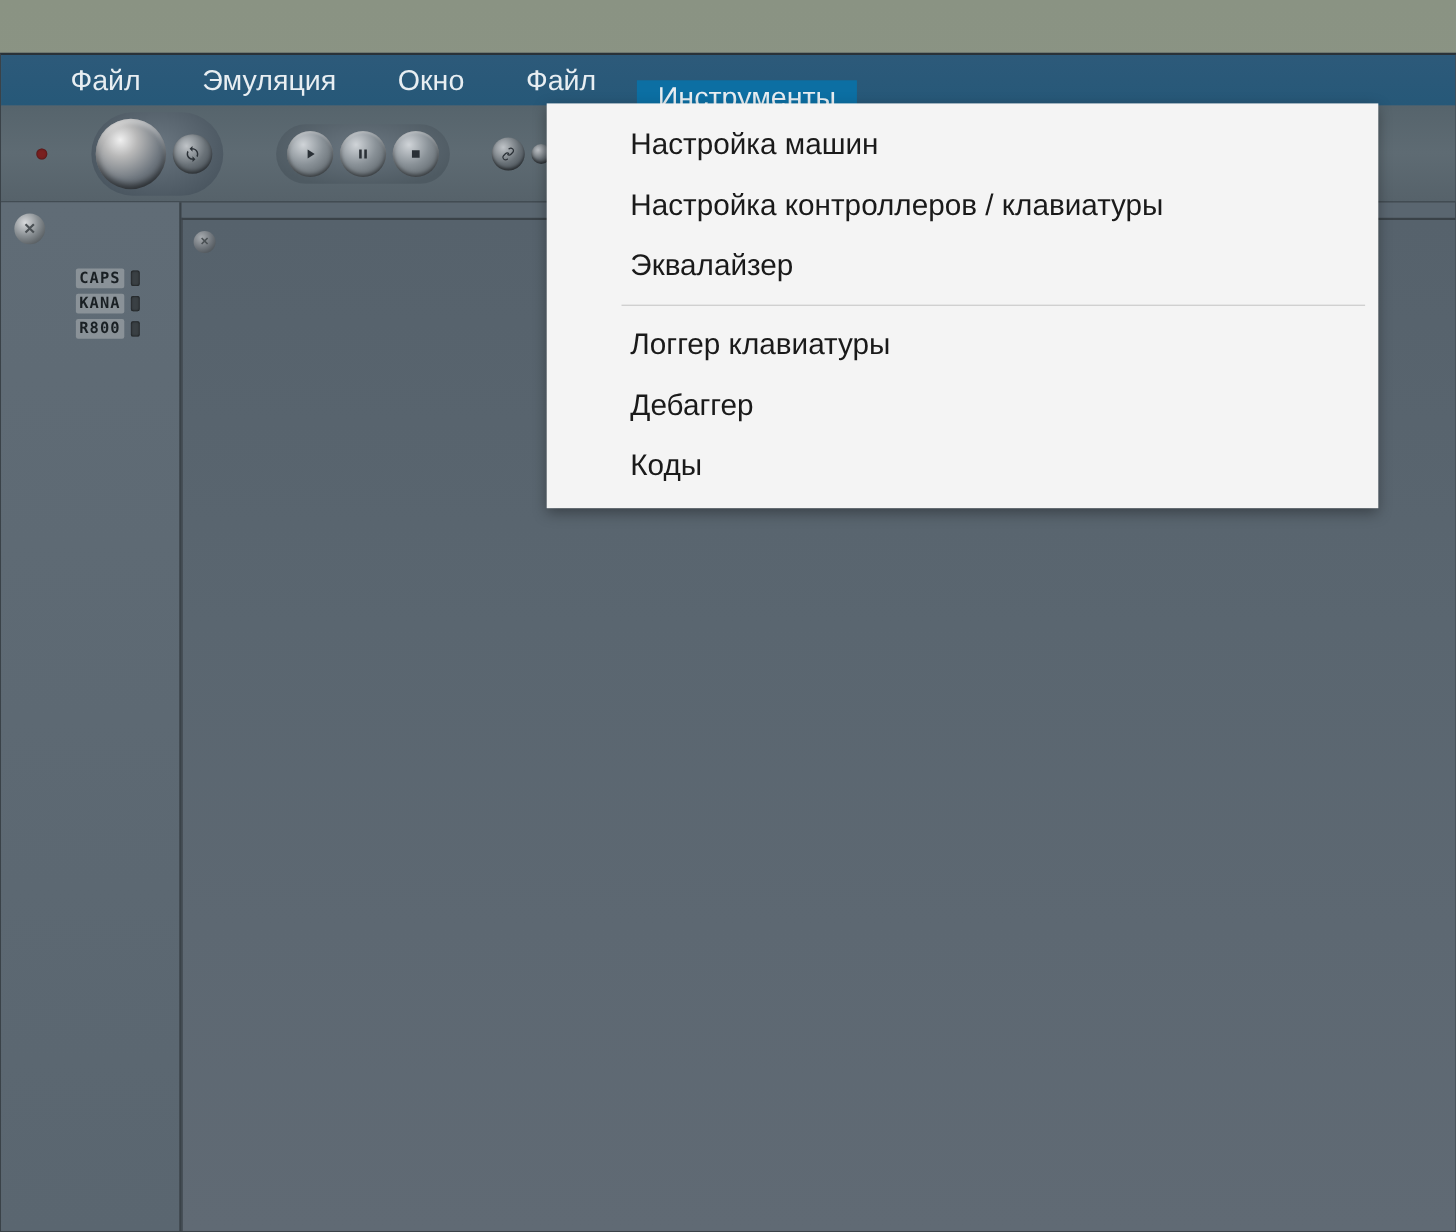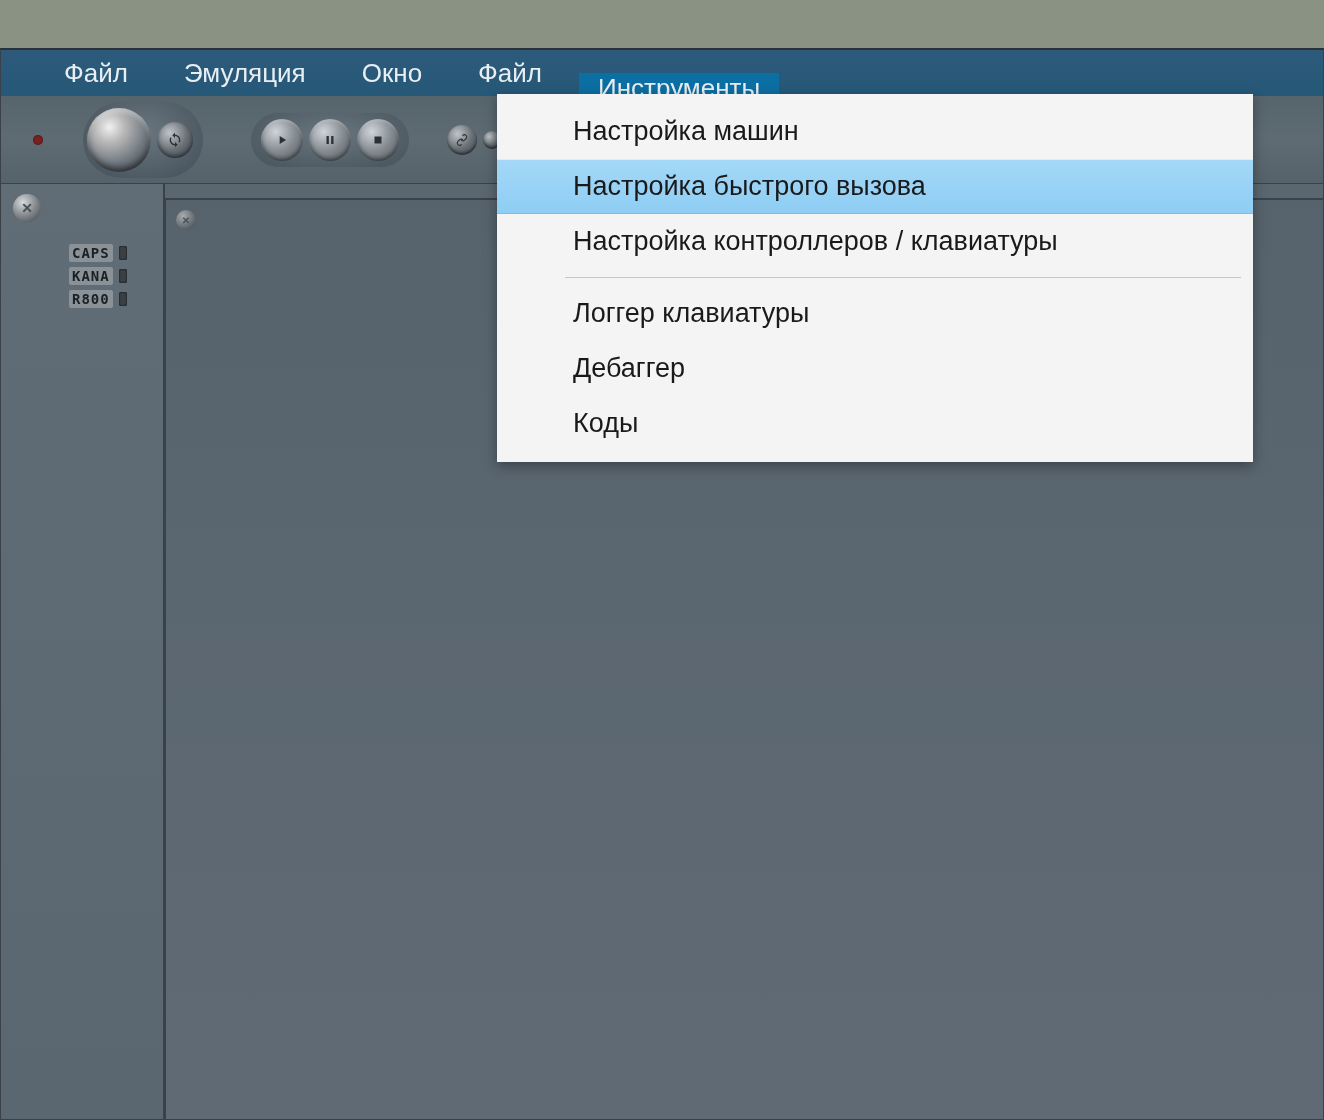--- a/index.html
+++ b/index.html
@@ -272,19 +272,19 @@
     </div>
     <div class="main-area">
       <div class="panel-screw main"></div>
     </div>
   </div>
 
 </div>
 
 <div class="dropdown">
   <div class="dropdown-item">Настройка машин</div>
-  <div class="dropdown-item highlight">Настройка быстрого вызова</div>
   <div class="dropdown-item">Настройка контроллеров / клавиатуры</div>
+  <div class="dropdown-item">Эквалайзер</div>
   <div class="dropdown-sep"></div>
   <div class="dropdown-item">Логгер клавиатуры</div>
   <div class="dropdown-item">Дебаггер</div>
   <div class="dropdown-item">Коды</div>
 </div>
 
 </body></html>

